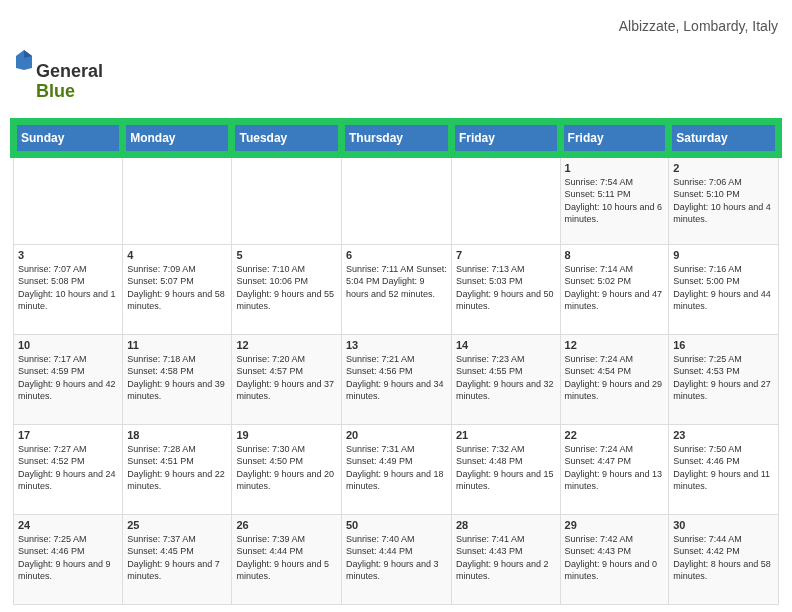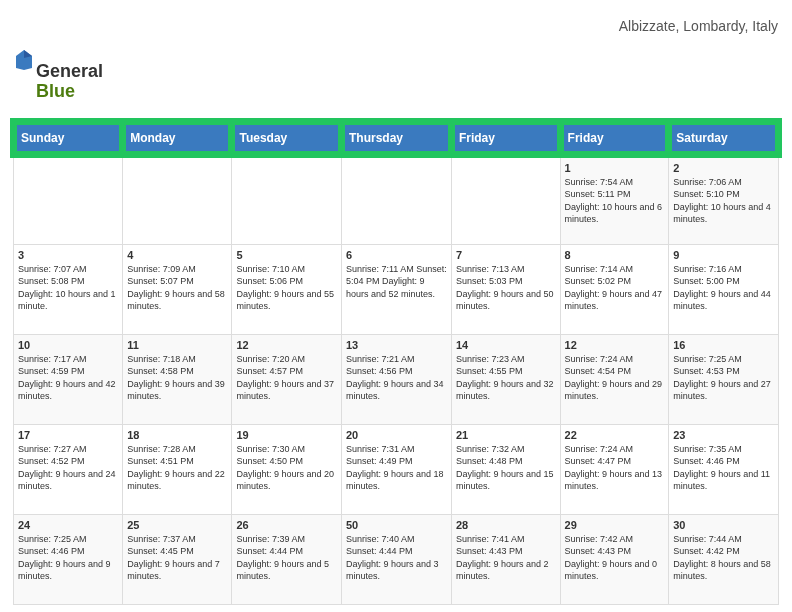--- a/index.html
+++ b/index.html
@@ -156,21 +156,21 @@
         </td>
         <td>
           <span class="day-number">4</span>
           <div class="day-info">Sunrise: 7:09 AM
 Sunset: 5:07 PM
 Daylight: 9 hours and 58 minutes.</div>
         </td>
         <td>
           <span class="day-number">5</span>
           <div class="day-info">Sunrise: 7:10 AM
-Sunset: 5:06 PM
+Sunset: 10:06 PM
 Daylight: 9 hours and 55 minutes.</div>
         </td>
         <td>
           <span class="day-number">6</span>
           <div class="day-info">Sunrise: 7:11 AM
 Sunset: 5:04 PM
 Daylight: 9 hours and 52 minutes.</div>
         </td>
         <td>
           <span class="day-number">7</span>
@@ -267,21 +267,21 @@
 Daylight: 9 hours and 15 minutes.</div>
         </td>
         <td>
           <span class="day-number">22</span>
           <div class="day-info">Sunrise: 7:24 AM
 Sunset: 4:47 PM
 Daylight: 9 hours and 13 minutes.</div>
         </td>
         <td>
           <span class="day-number">23</span>
-          <div class="day-info">Sunrise: 7:35 AM
+          <div class="day-info">Sunrise: 7:50 AM
 Sunset: 4:46 PM
 Daylight: 9 hours and 11 minutes.</div>
         </td>
       </tr>
       <tr>
         <td>
           <span class="day-number">24</span>
           <div class="day-info">Sunrise: 7:25 AM
 Sunset: 4:46 PM
 Daylight: 9 hours and 9 minutes.</div>

